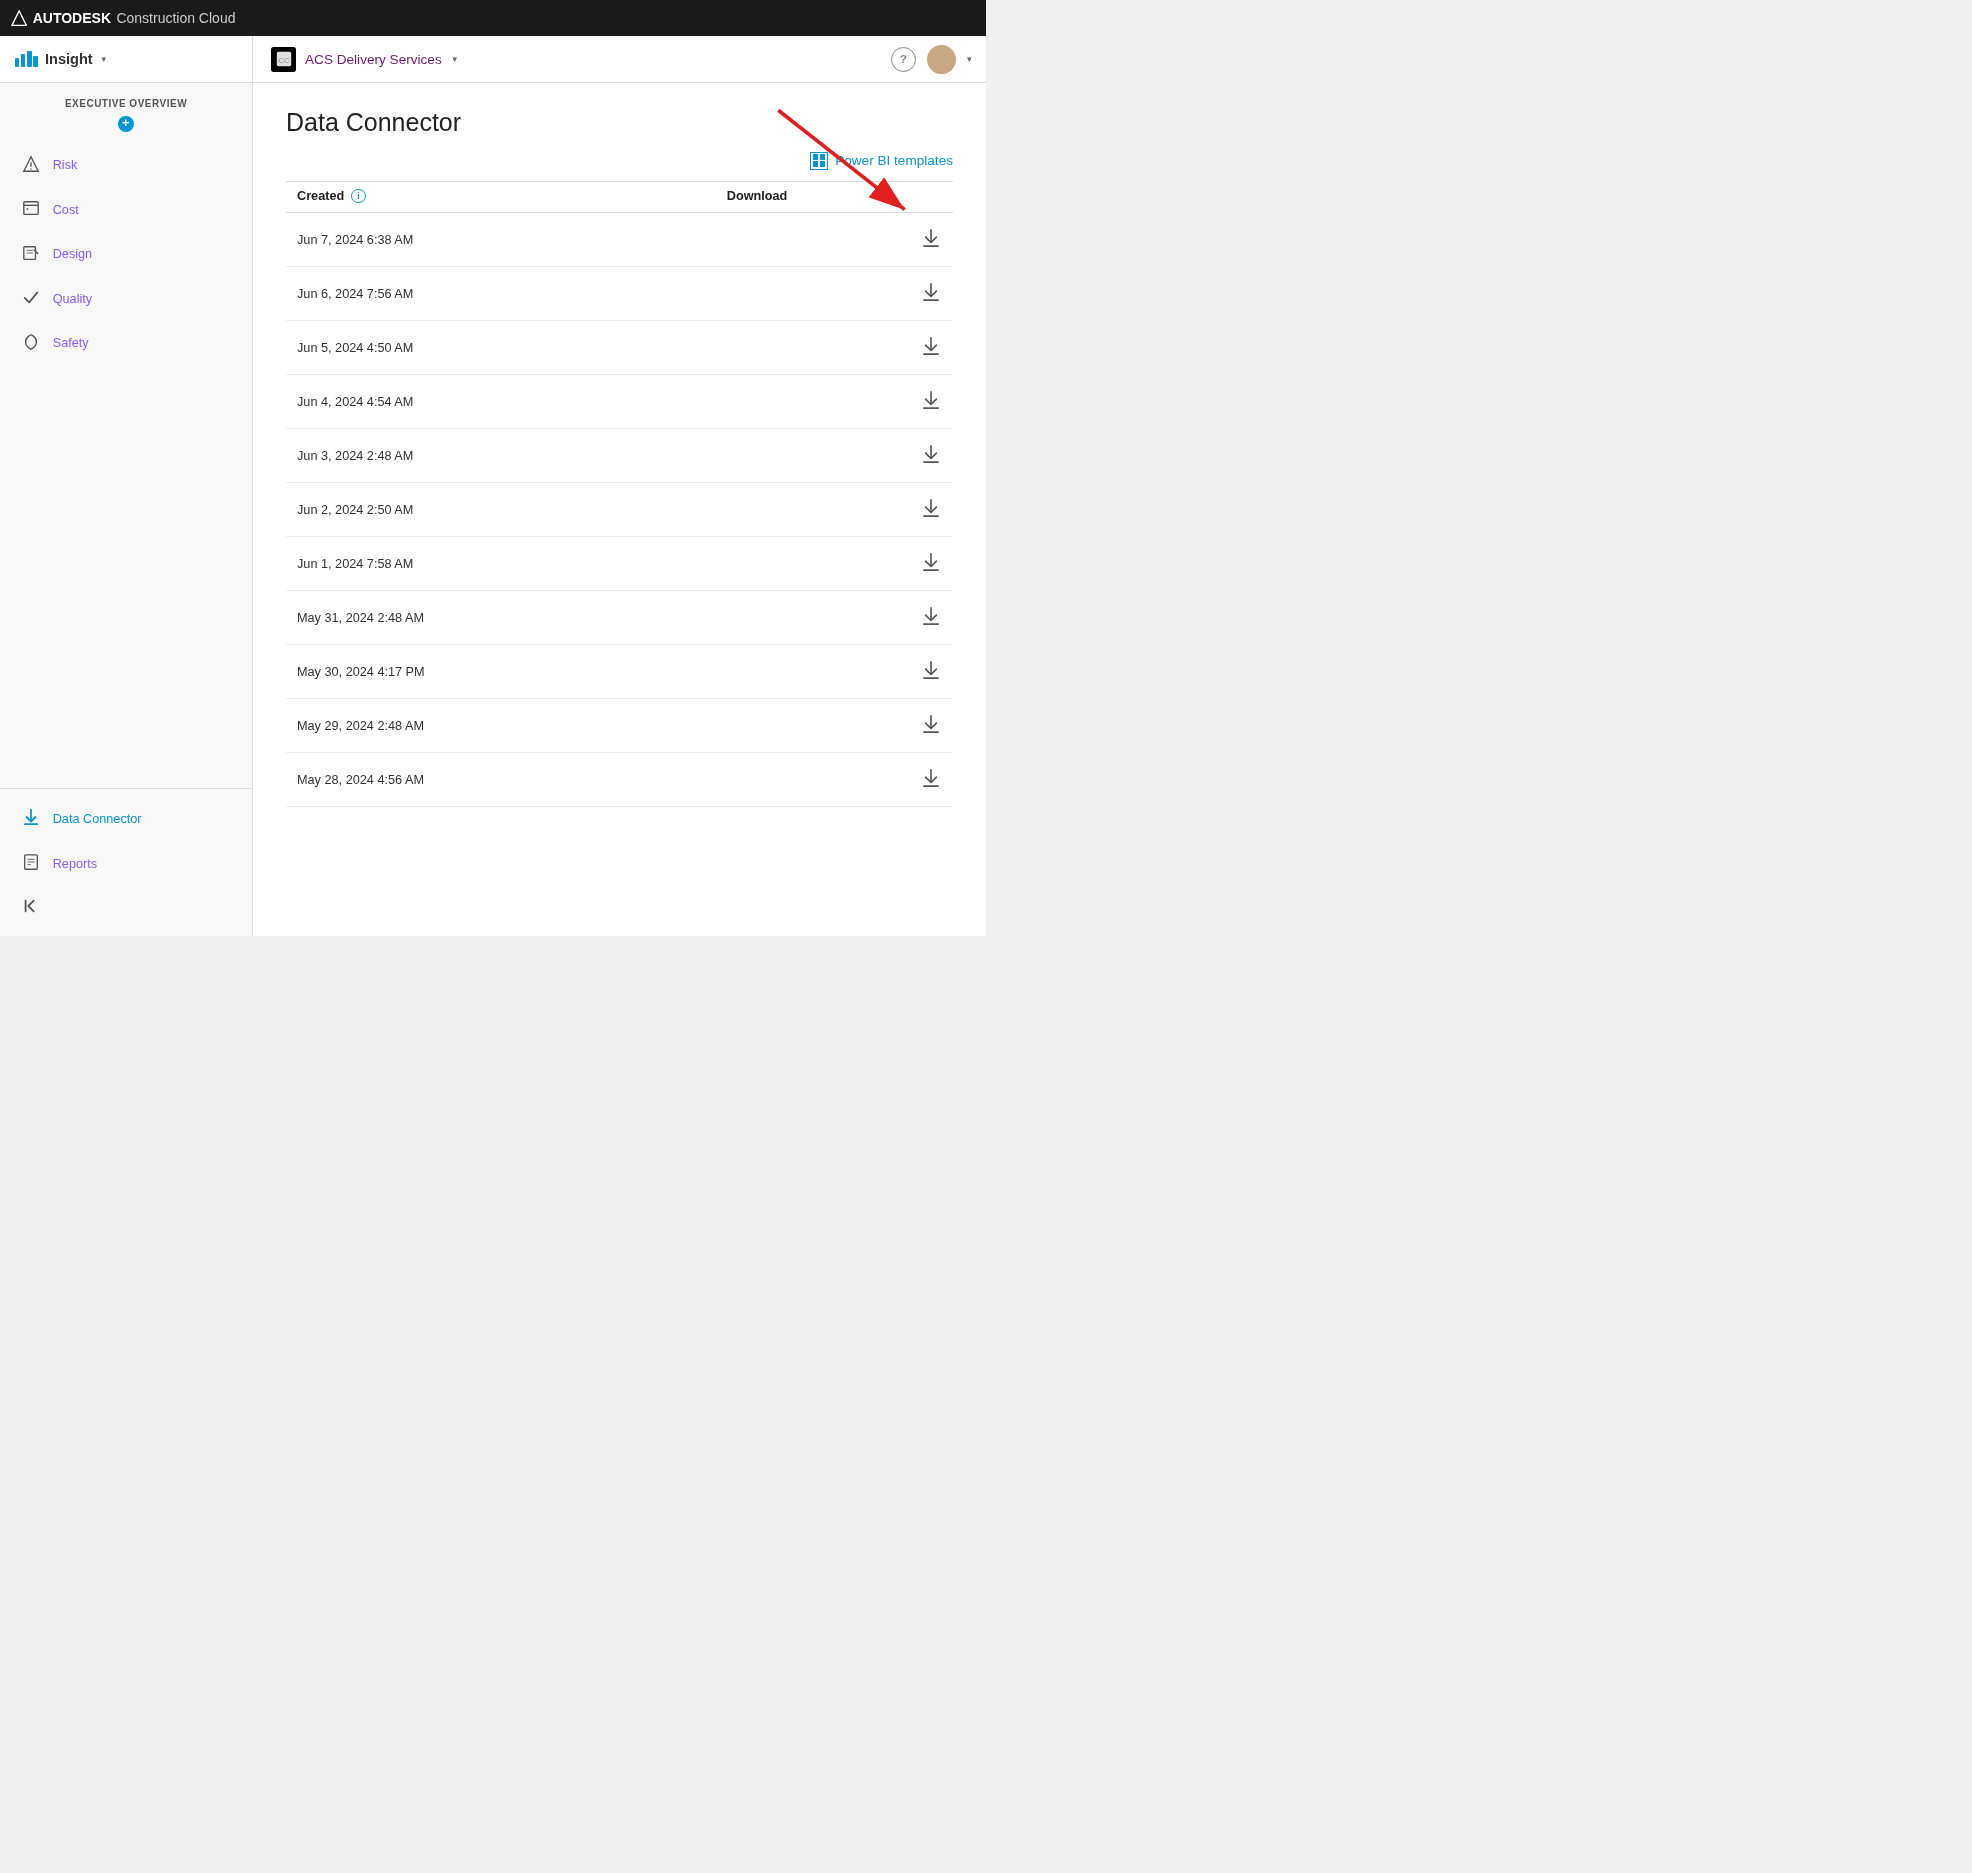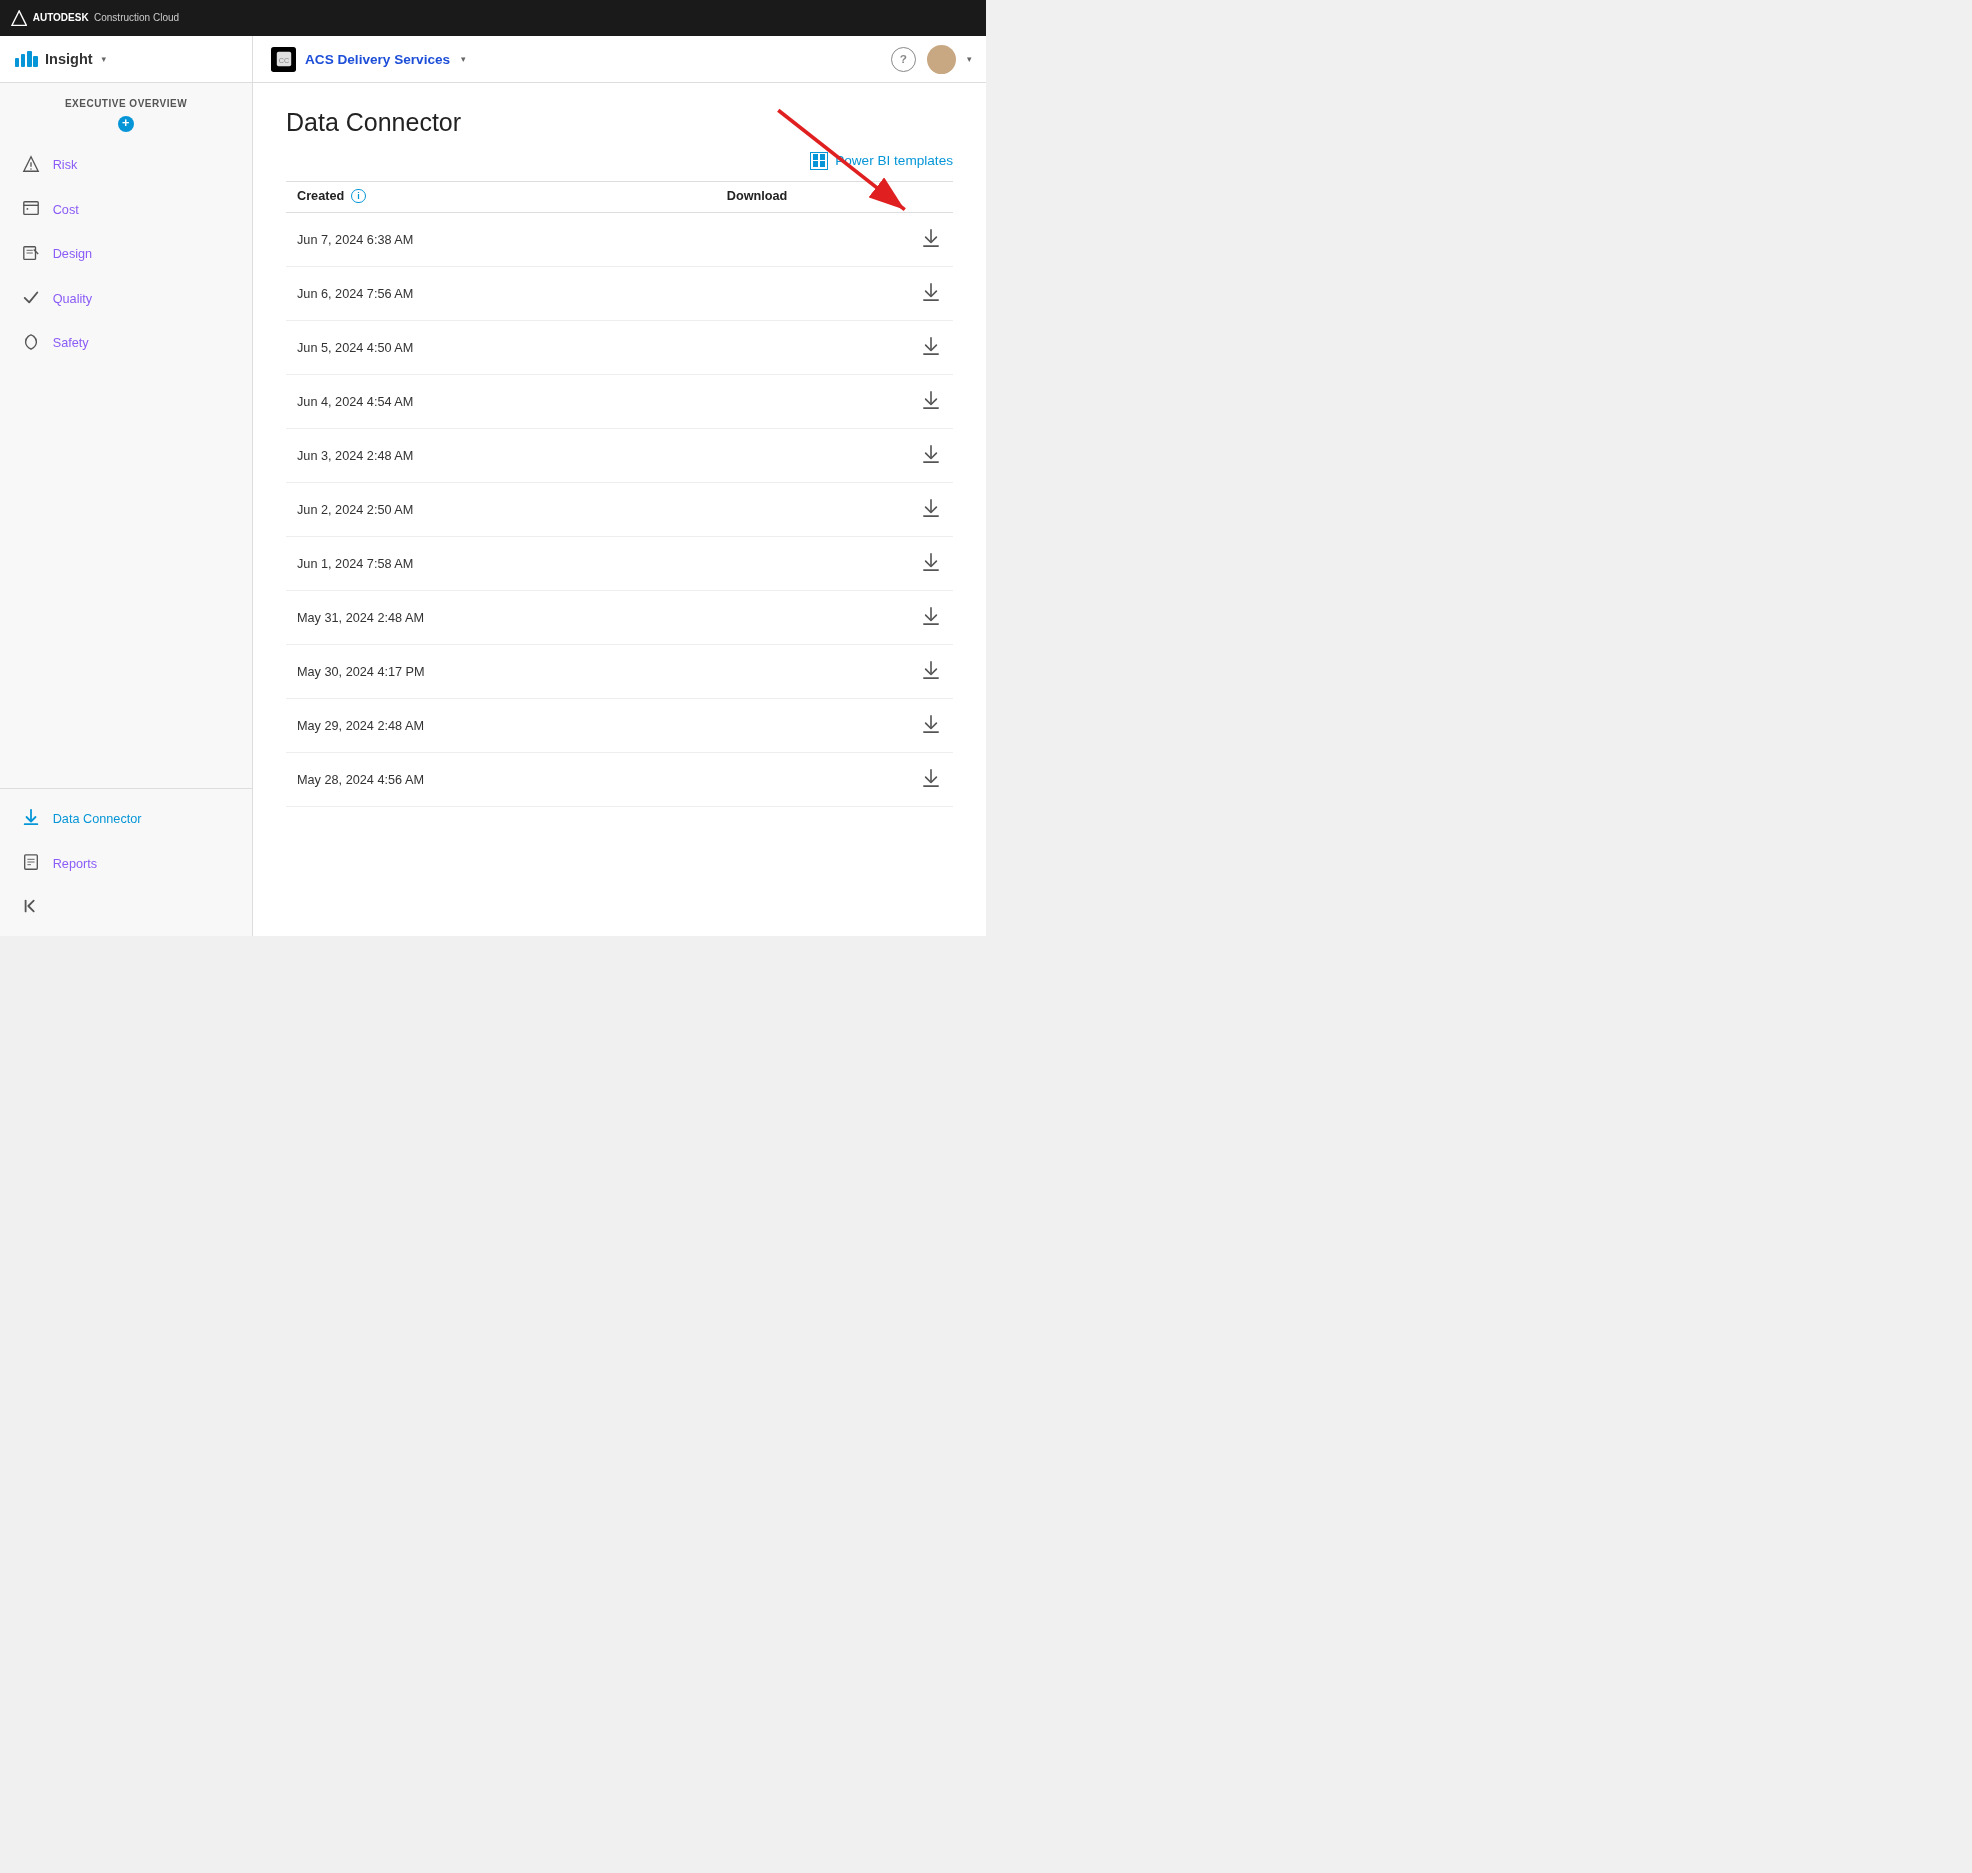--- a/index.html
+++ b/index.html
@@ -9,21 +9,21 @@
     .topbar {
       background: #1a1a1a;
       height: 36px;
       display: flex;
       align-items: center;
       padding: 0 11px;
       gap: 7.2px;
     }
     .topbar-logo {
       color: white;
-      font-size: 10px;
+      font-size: 14px;
       font-weight: 600;
       display: flex;
       align-items: center;
       gap: 5.4px;
     }
 
     
     .header {
       background: white;
       height: 47px;
@@ -74,22 +74,22 @@
       background: #000000;
       border-radius: 2.7px;
       display: flex;
       align-items: center;
       justify-content: center;
       font-size: 7.2px;
       color: #666;
     }
     .project-name {
       font-size: 13.6px;
-      color: #1d4ed8;
-      font-weight: 700;
+      color: #701a75;
+      font-weight: 400;
     }
     .header-right {
       display: flex;
       align-items: center;
       padding: 0 14.5px;
       gap: 11px;
     }
     .help-btn {
       width: 25px;
       height: 25px;

